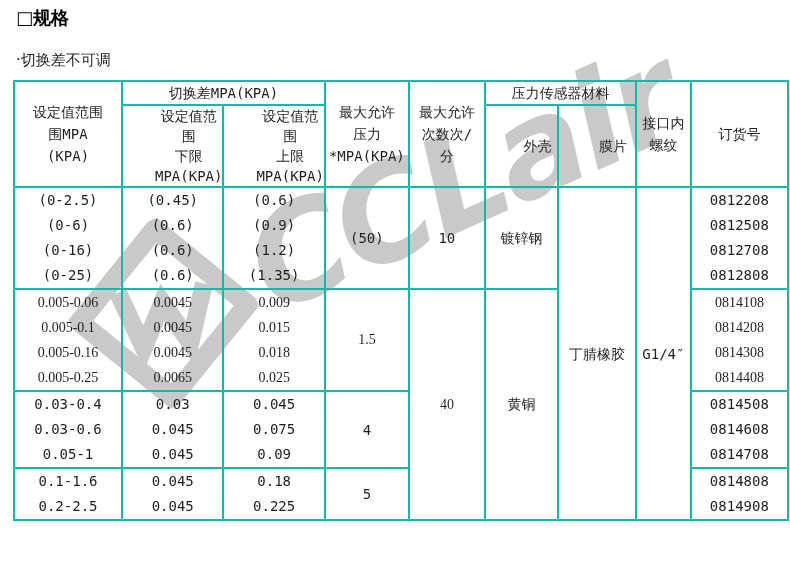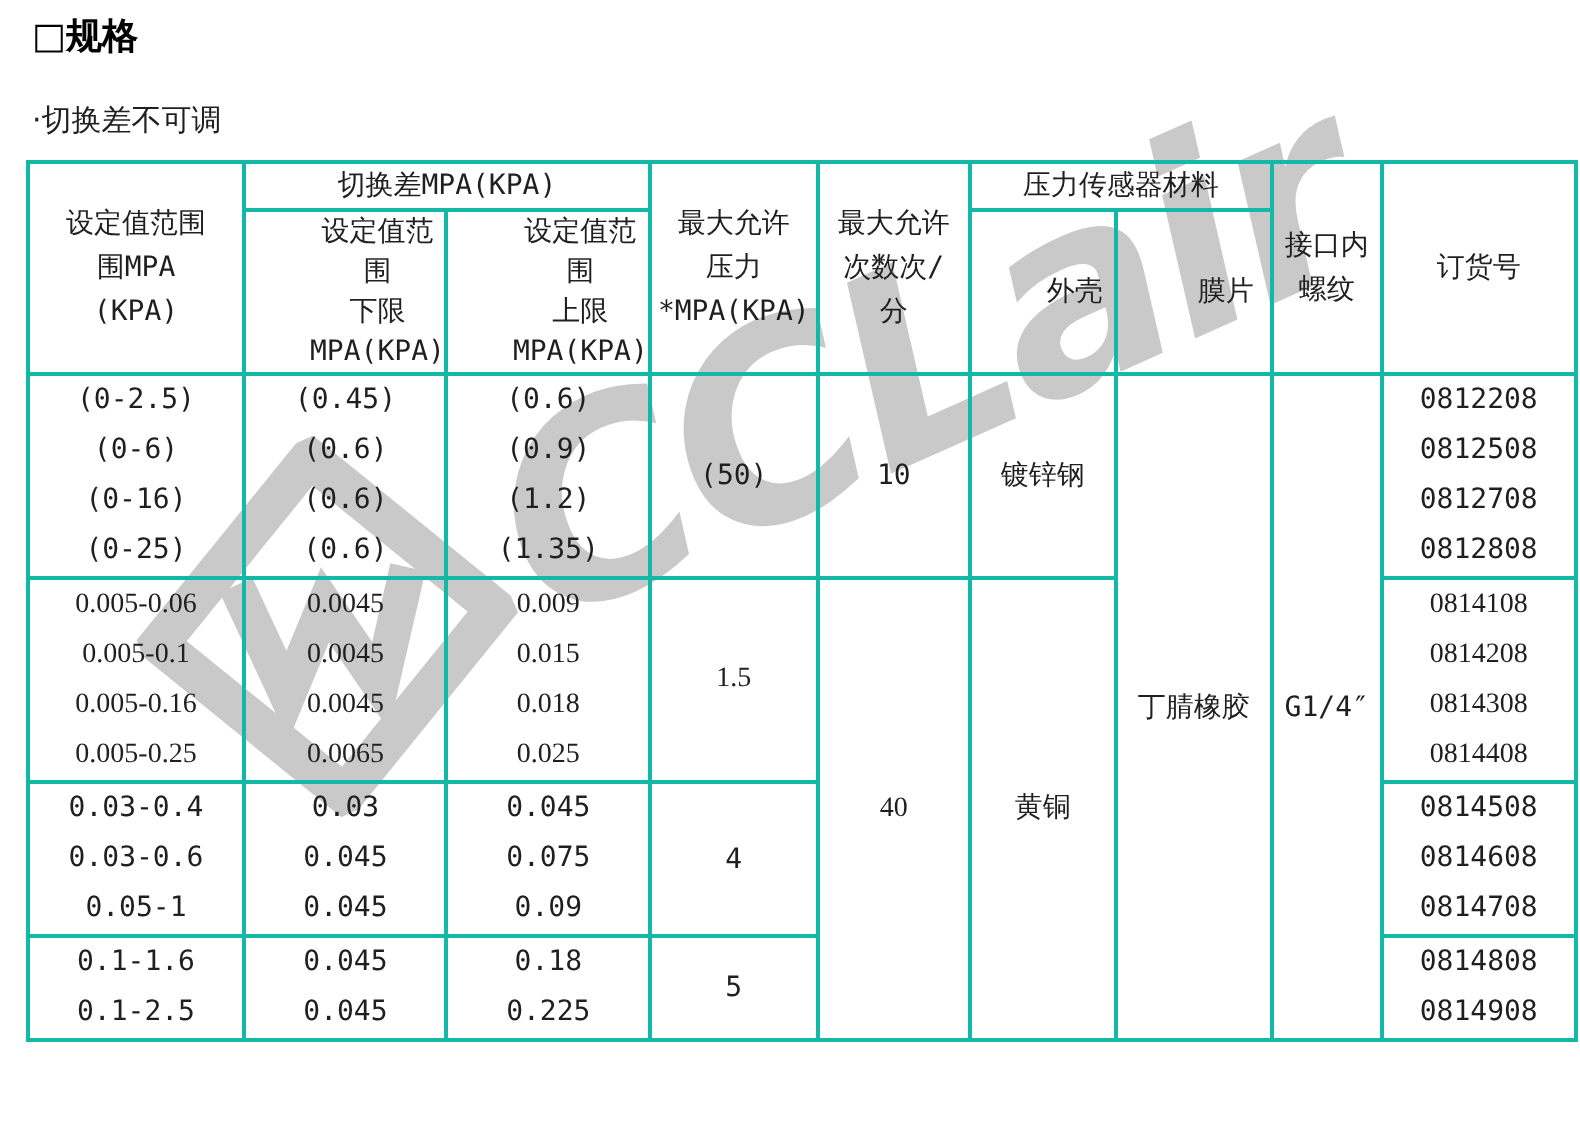--- a/index.html
+++ b/index.html
@@ -203,21 +203,21 @@
         <td class="lines">0.045
 0.075
 0.09</td>
         <td class="single">4</td>
         <td class="lines">0814508
 0814608
 0814708</td>
       </tr>
       <tr class="g4">
         <td class="lines">0.1-1.6
-0.1-2.5</td>
+0.2-2.5</td>
         <td class="lines">0.045
 0.045</td>
         <td class="lines">0.18
 0.225</td>
         <td class="single">5</td>
         <td class="lines">0814808
 0814908</td>
       </tr>
     </tbody>
   </table>

